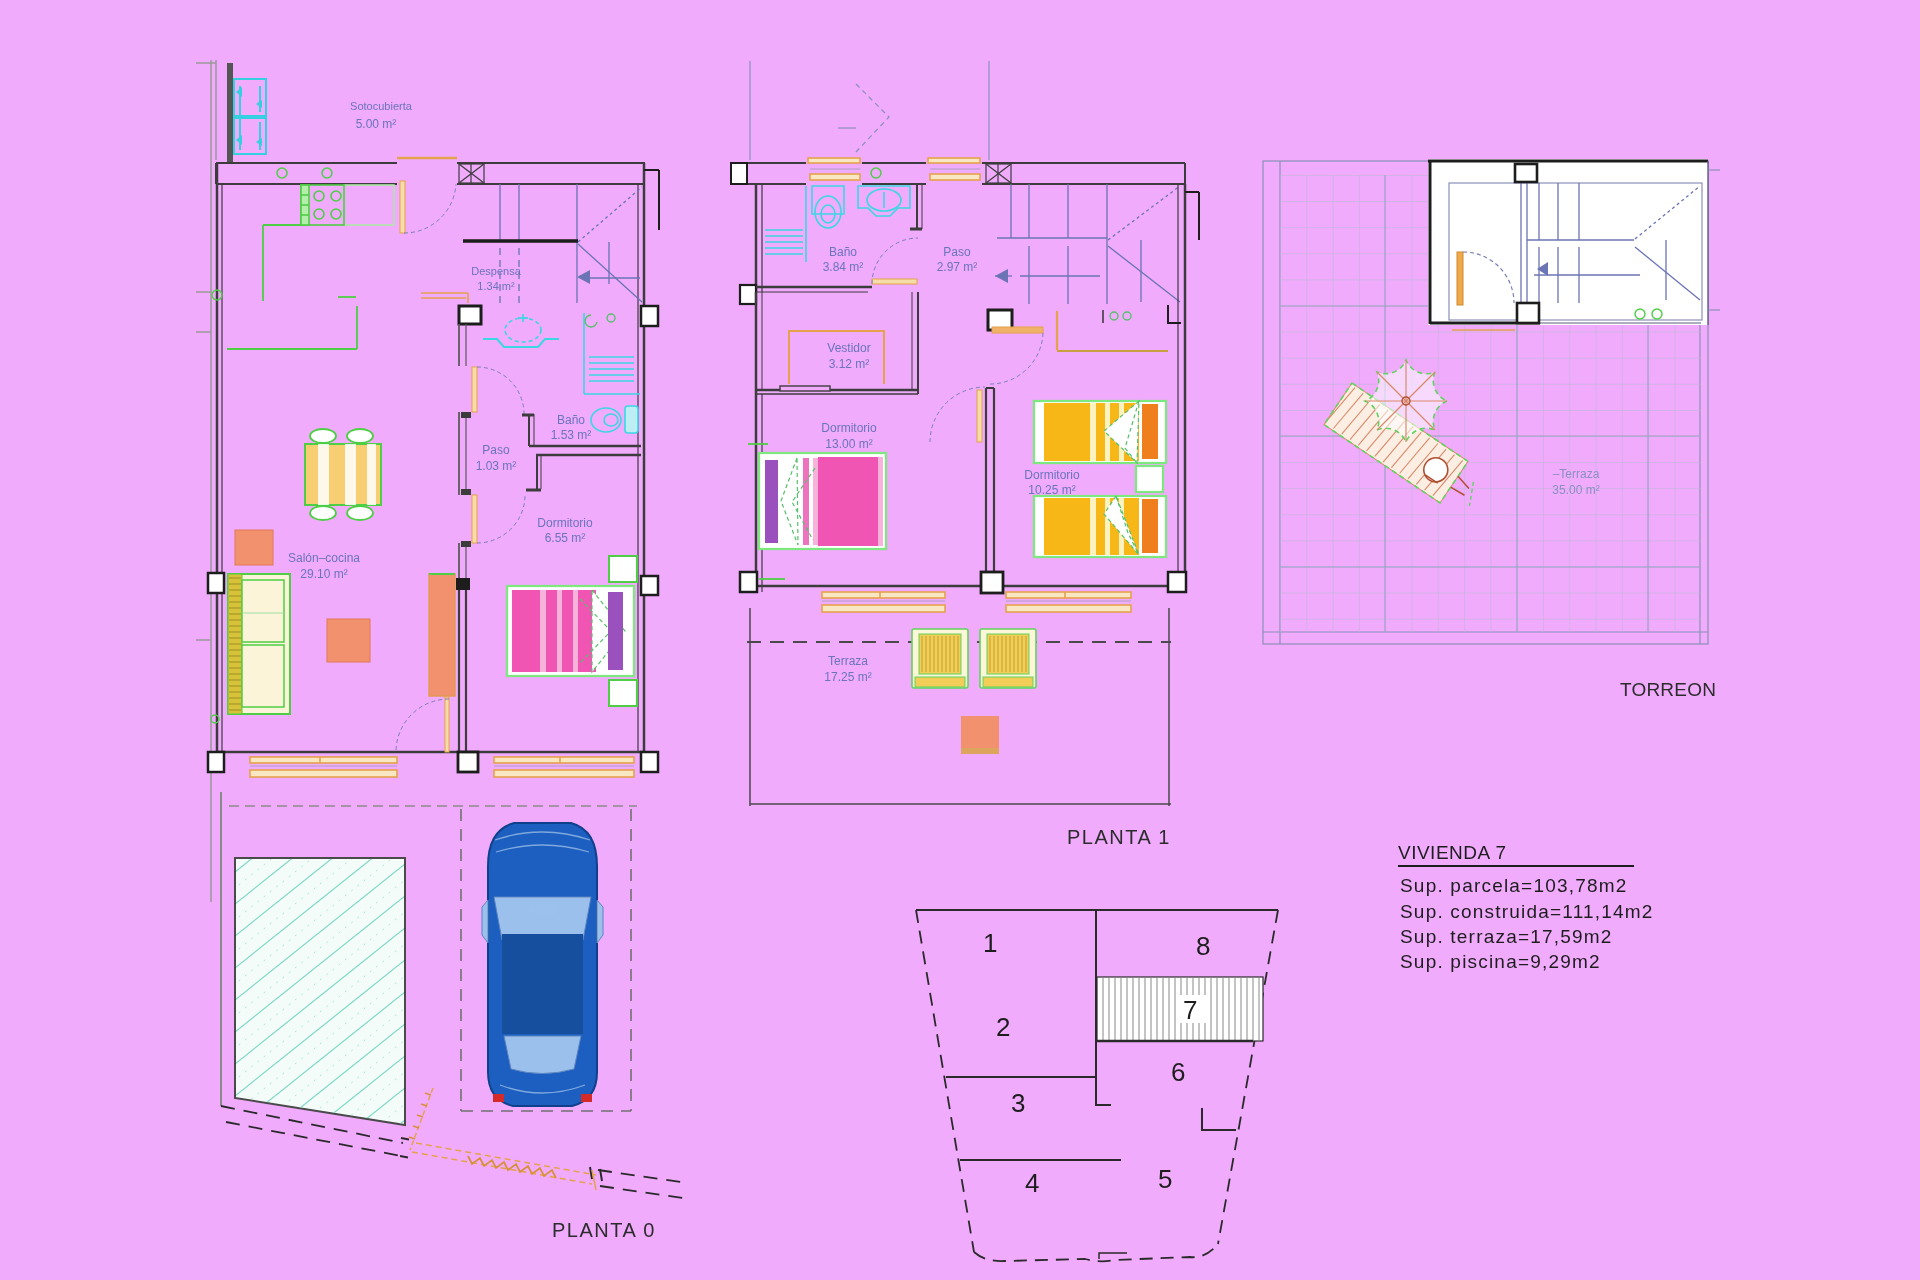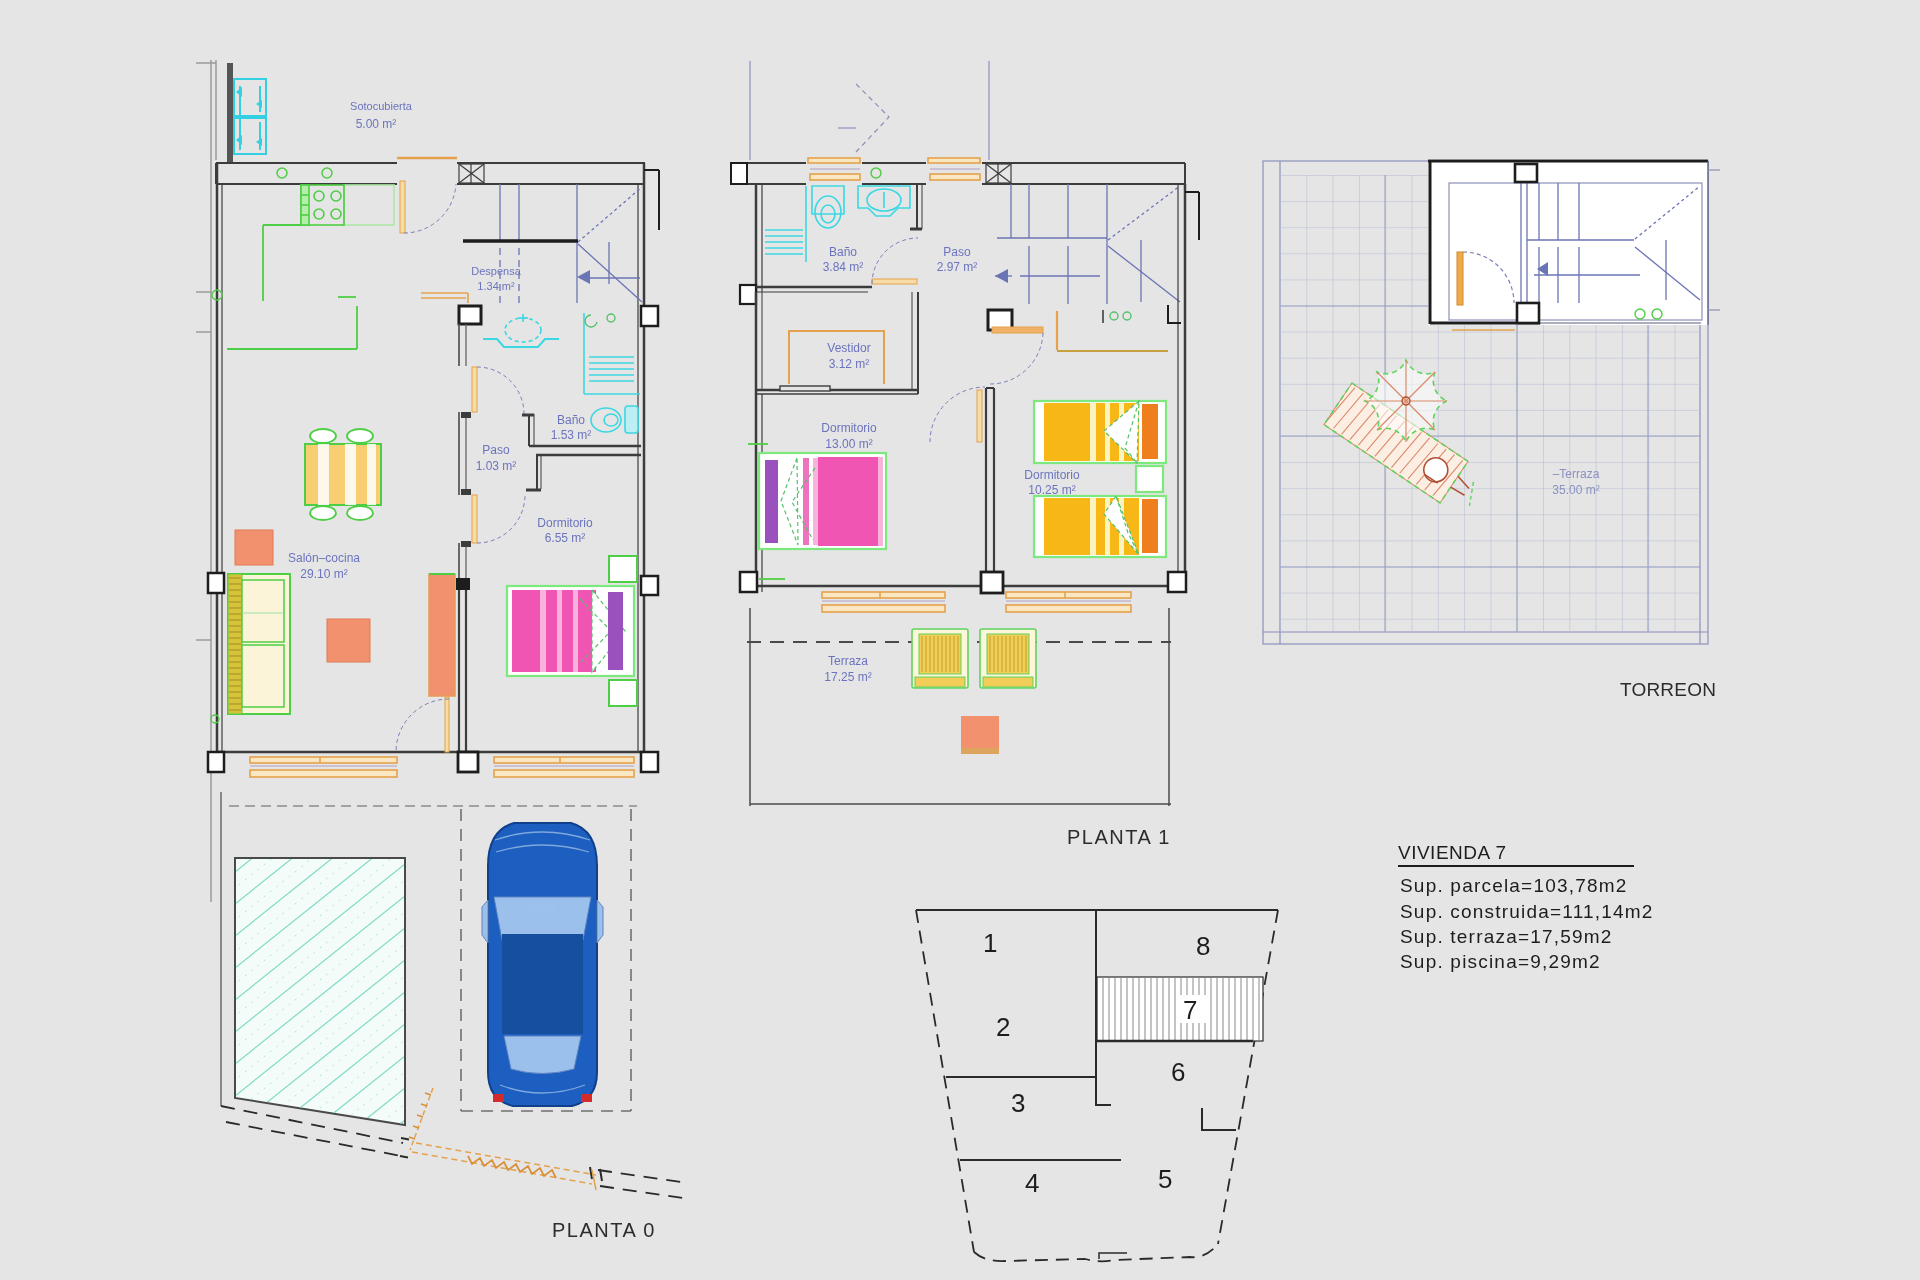--- a/index.html
+++ b/index.html
@@ -1,16 +1,16 @@
 <!DOCTYPE html>
 <html><head>
 <meta charset="utf-8">
 <style>
   html,body{margin:0;padding:0;background:#ffffff;}
-  .page{width:1920px;height:1280px;position:relative;background:#e5e5e5;overflow:hidden;}
+  .page{width:1920px;height:1280px;position:relative;background:#f0abfc;overflow:hidden;}
   svg{position:absolute;top:0;left:0;}
   text{font-family:"Liberation Sans", sans-serif;}
 </style>
 </head>
 <body>
 <div class="page">
 <svg width="1920" height="1280" viewBox="0 0 1920 1280" fill="none" stroke-linecap="butt">
 <g id="planta0">
 
 <g stroke="#9a9a9a" stroke-width="1.5">

